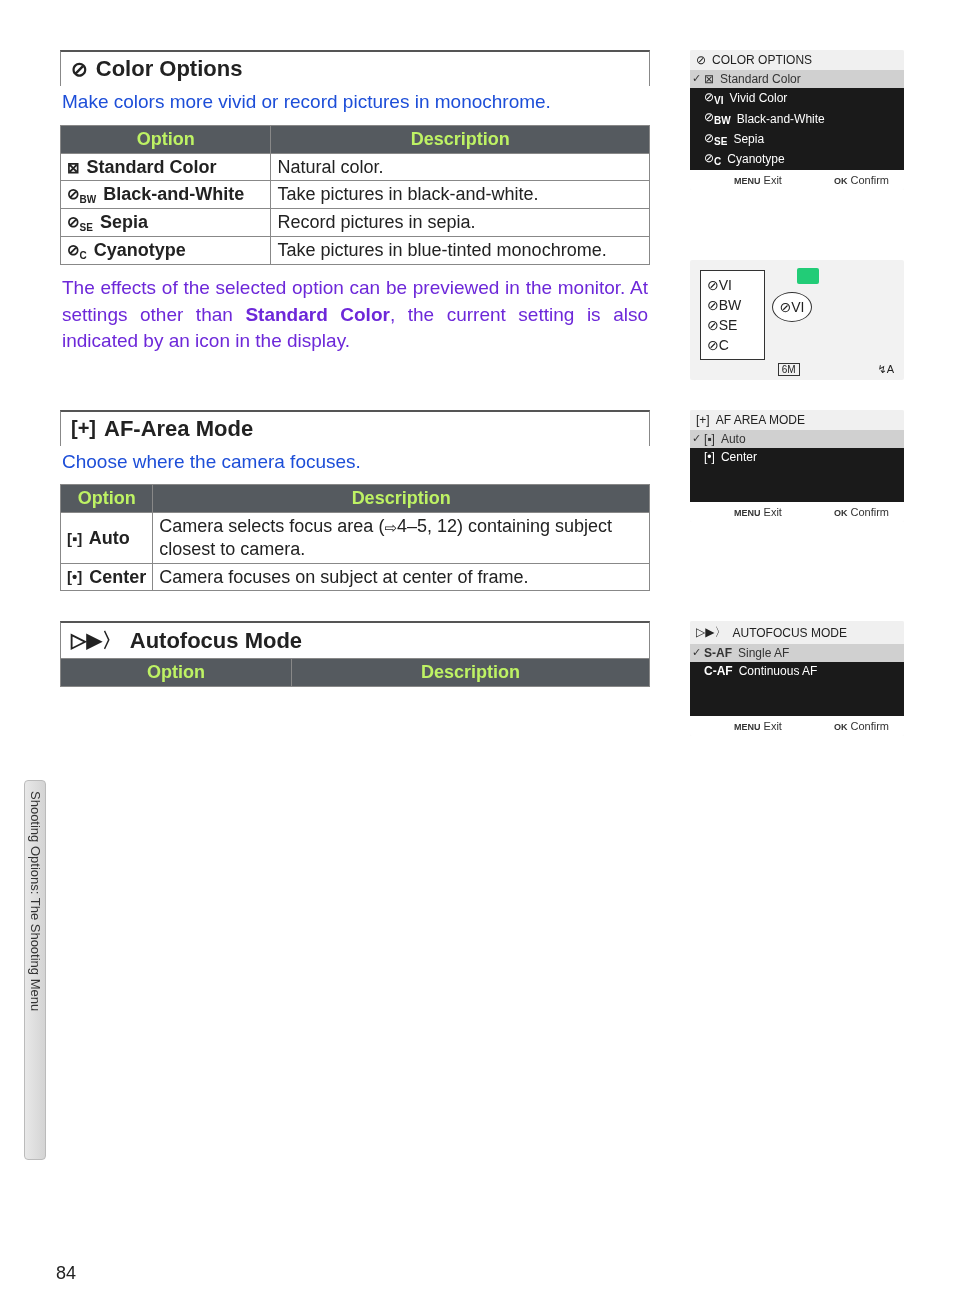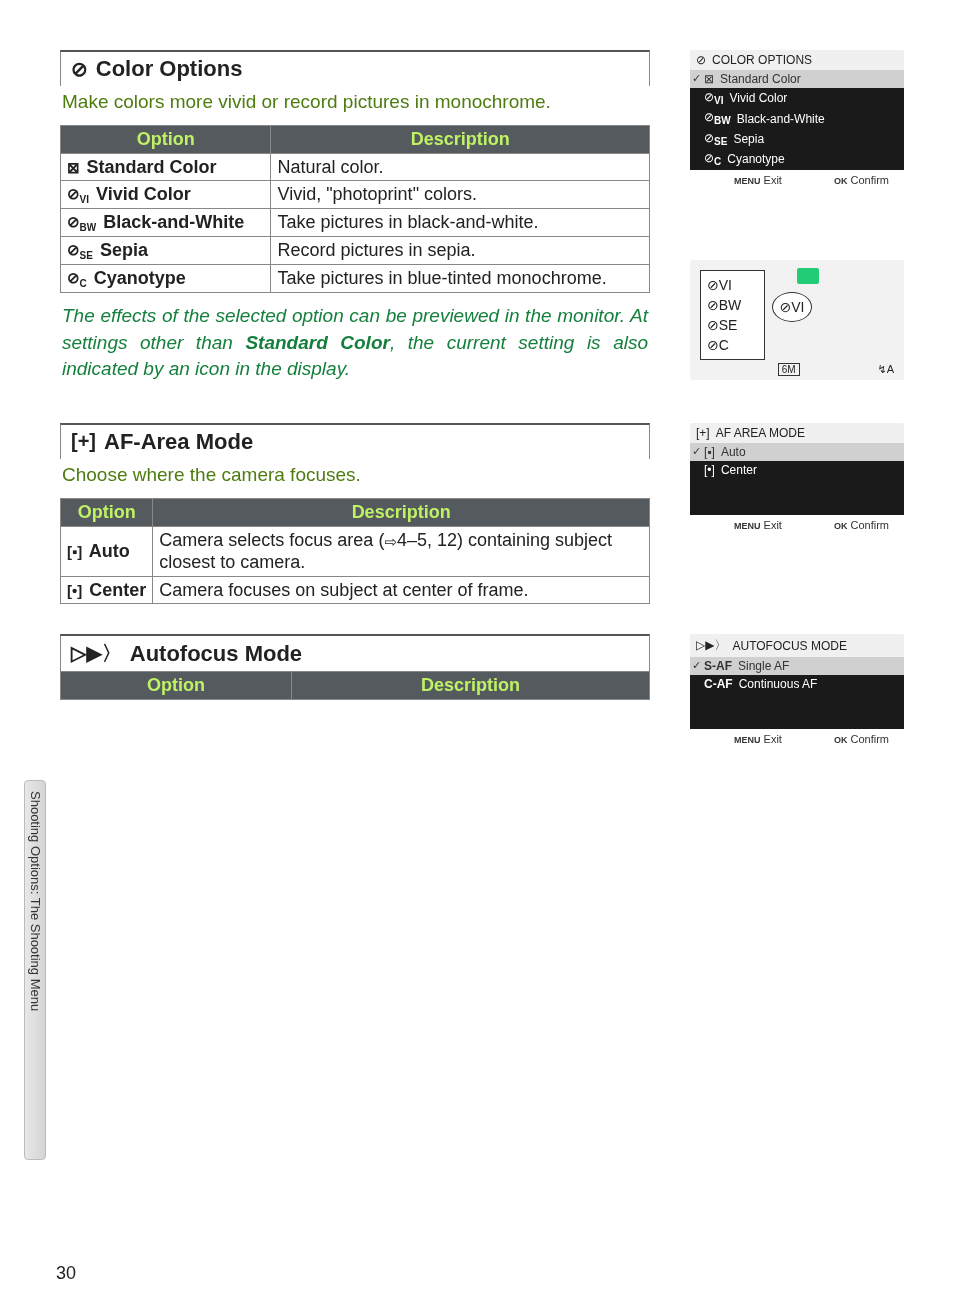--- a/index.html
+++ b/index.html
@@ -49,31 +49,30 @@
     font-size: 22px;
     font-weight: bold;
     display: flex;
     align-items: center;
     gap: 8px;
     background: #fff;
   }
   .section-header .hicon { font-size: 20px; }
   .section-desc {
     font-size: 19px;
-    color: #4d7c0f;
+    color: #1d4ed8;
     padding: 4px 2px 10px 2px;
     line-height: 1.3;
   }
   .section-desc-below {
     font-size: 19px;
-    color: #15803d;
+    color: #6d28d9;
     padding: 10px 2px;
     line-height: 1.4;
     text-align: justify;
-    font-style: italic;
   }
   table.optiontable {
     border-collapse: collapse;
     width: 100%;
     font-size: 18px;
   }
   table.optiontable th {
     background: #555a5f;
     color: #bef264;
     font-weight: bold;
@@ -191,24 +190,20 @@
         <tbody>
             <tr>
           <th>Option</th>
           <th>Description</th>
         </tr>
         <tr>
           <td class="optcell"><span class="opt-icon">⊠</span> <span>Standard Color</span></td>
           <td>Natural color.</td>
         </tr>
         <tr>
-          <td class="optcell"><span class="opt-icon"><span>⊘</span><span class="sub">VI</span></span> <span>Vivid Color</span></td>
-          <td>Vivid, "photoprint" colors.</td>
-        </tr>
-        <tr>
           <td class="optcell"><span class="opt-icon"><span>⊘</span><span class="sub">BW</span></span> <span>Black-and-White</span></td>
           <td>Take pictures in black-and-white.</td>
         </tr>
         <tr>
           <td class="optcell"><span class="opt-icon"><span>⊘</span><span class="sub">SE</span></span> <span>Sepia</span></td>
           <td>Record pictures in sepia.</td>
         </tr>
         <tr>
           <td class="optcell"><span class="opt-icon"><span>⊘</span><span class="sub">C</span></span> <span>Cyanotype</span></td>
           <td>Take pictures in blue-tinted monochrome.</td>
@@ -358,13 +353,13 @@
           <span><span class="fkey">MENU</span> <span>Exit</span></span>
           <span><span class="fkey">OK</span> <span>Confirm</span></span>
         </div>
       </div>
     </div>
   </div>
 
 </div>
 
 <div class="vertical-tab">Shooting Options: The Shooting Menu</div>
-<div class="page-number">30</div>
+<div class="page-number">84</div>
 
 </body></html>

